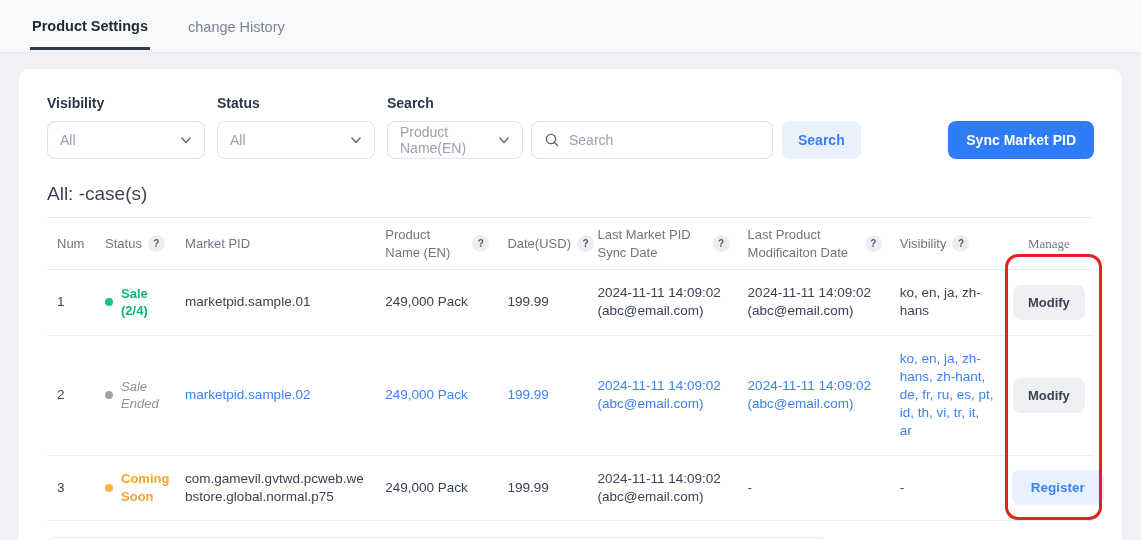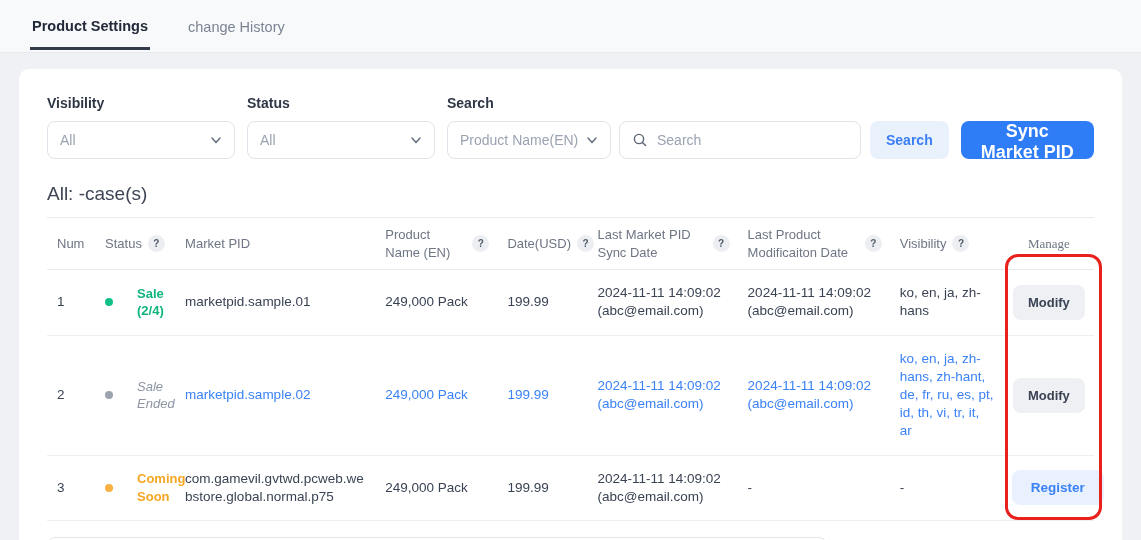--- a/index.html
+++ b/index.html
@@ -45,21 +45,21 @@
   .filters { display:flex; align-items:flex-end; }
   .fgroup { margin-right:12px; }
   .flabel {
     display:block;
     font-size:14px;
     font-weight:bold;
     color:#2e3646;
     margin-bottom:10px;
   }
   .select {
-    width:188px; height:38px;
+    width:158px; height:38px;
     border:1px solid #e0e4ea; border-radius:8px;
     background:#fff;
     display:flex; align-items:center; justify-content:space-between;
     padding:0 12px;
     font-size:14px; color:#9aa3b2;
     cursor:pointer;
   }
   .search-row { display:flex; align-items:center; }
   .search-box {
     display:flex; align-items:center; gap:9px;
@@ -81,21 +81,21 @@
     border:none; border-radius:8px;
     font-family:"Liberation Sans",sans-serif;
     font-size:14px; font-weight:bold; cursor:pointer;
   }
   .btn-sync {
     height:38px; padding:0 18px;
     margin-left:auto;
     background:#2e7cf6; color:#fff;
     border:none; border-radius:8px;
     font-family:"Liberation Sans",sans-serif;
-    font-size:18px; font-weight:bold; cursor:pointer;
+    font-size:14px; font-weight:bold; cursor:pointer;
   }
   
   .summary { margin:24px 0 12px; font-size:19px; color:#3d4555; }
   
   .table-wrap { position:relative; }
   table { width:100%; border-collapse:collapse; table-layout:fixed; }
   thead th {
     border-top:1px solid #e8eaee;
     border-bottom:1px solid #e8eaee;
     font-weight:normal; font-size:13px; color:#6e7684;
@@ -113,21 +113,21 @@
   }
   tbody td {
     border-bottom:1px solid #edeff2;
     font-size:13.5px; color:#3a4354;
     padding:14px 8px 14px 10px;
     vertical-align:middle;
     line-height:1.35;
     word-wrap:break-word; overflow-wrap:break-word;
   }
   td.pid { word-break:break-all; }
-  .status { display:flex; align-items:center; gap:24px; font-size:13px; }
+  .status { display:flex; align-items:center; gap:8px; font-size:13px; }
   .dot { flex:0 0 auto; width:8px; height:8px; border-radius:50%; }
   .sale   .dot { background:#10c087; }  .sale   .stext { color:#0fb57f; font-weight:bold; }
   .ended  .dot { background:#9ca3af; }  .ended  .stext { color:#8d95a3;font-style:italic; }
   .coming .dot { background:#fbb042; }  .coming .stext { color:#f6a623; font-weight:bold; }
   tr.muted td.dim { color:#3b82f6; }
   td.manage { text-align:center; }
   th.manage-h { text-align:center;font-family:Liberation Serif, serif; }
   th.manage-h .th-inner { justify-content:center; }
   .btn-modify {
     background:#eef0f4; color:#3a4354;
@@ -190,21 +190,21 @@
         <span class="icon">
           <svg width="12" height="12" viewBox="0 0 12 12">
               <polyline points="2,4 6,8.5 10,4" fill="none" stroke="#6b7484" stroke-width="1.6" stroke-linecap="round" stroke-linejoin="round"></polyline>
             </svg>
         </span>
       </div>
     </div>
     <div class="fgroup">
       <span class="flabel">Search</span>
       <div class="search-row">
-        <div class="select" style="width:164px; margin-left:0;">
+        <div class="select" style="width:136px; margin-left:0;">
           <span>Product Name(EN)</span>
           <span class="icon">
             <svg width="12" height="12" viewBox="0 0 12 12">
                 <polyline points="2,4 6,8.5 10,4" fill="none" stroke="#6b7484" stroke-width="1.6" stroke-linecap="round" stroke-linejoin="round"></polyline>
               </svg>
           </span>
         </div>
         <div class="search-box">
           <span class="icon">
             <svg width="16" height="16" viewBox="0 0 16 16">

